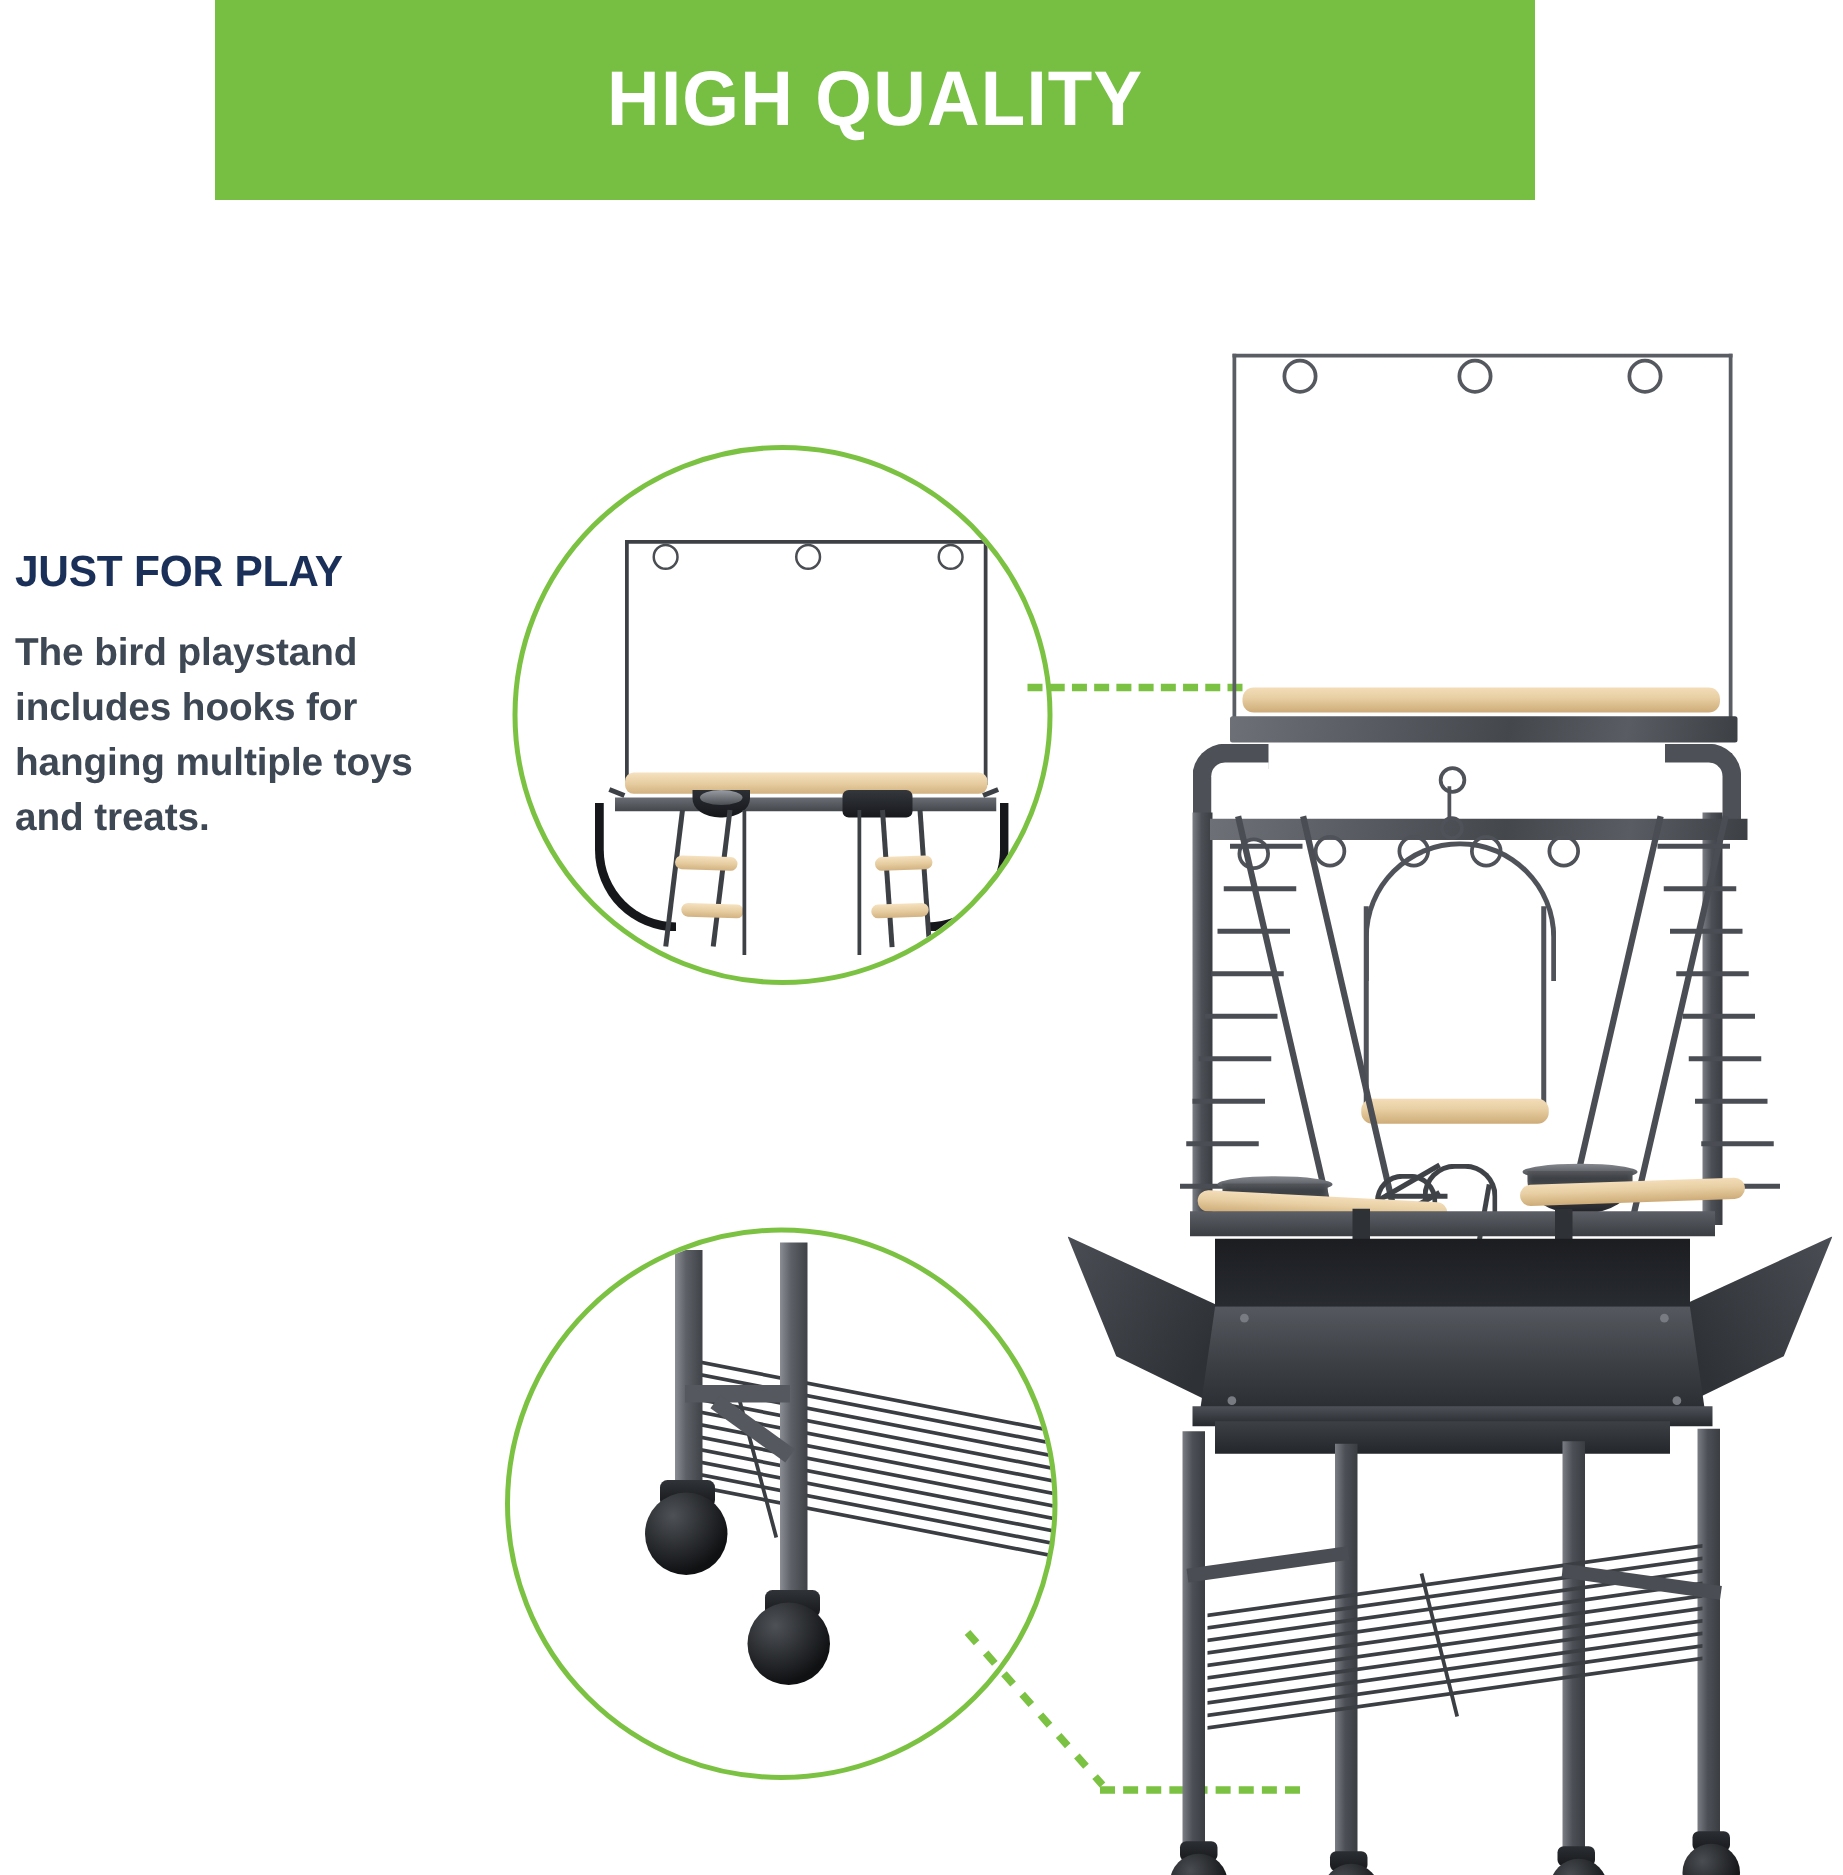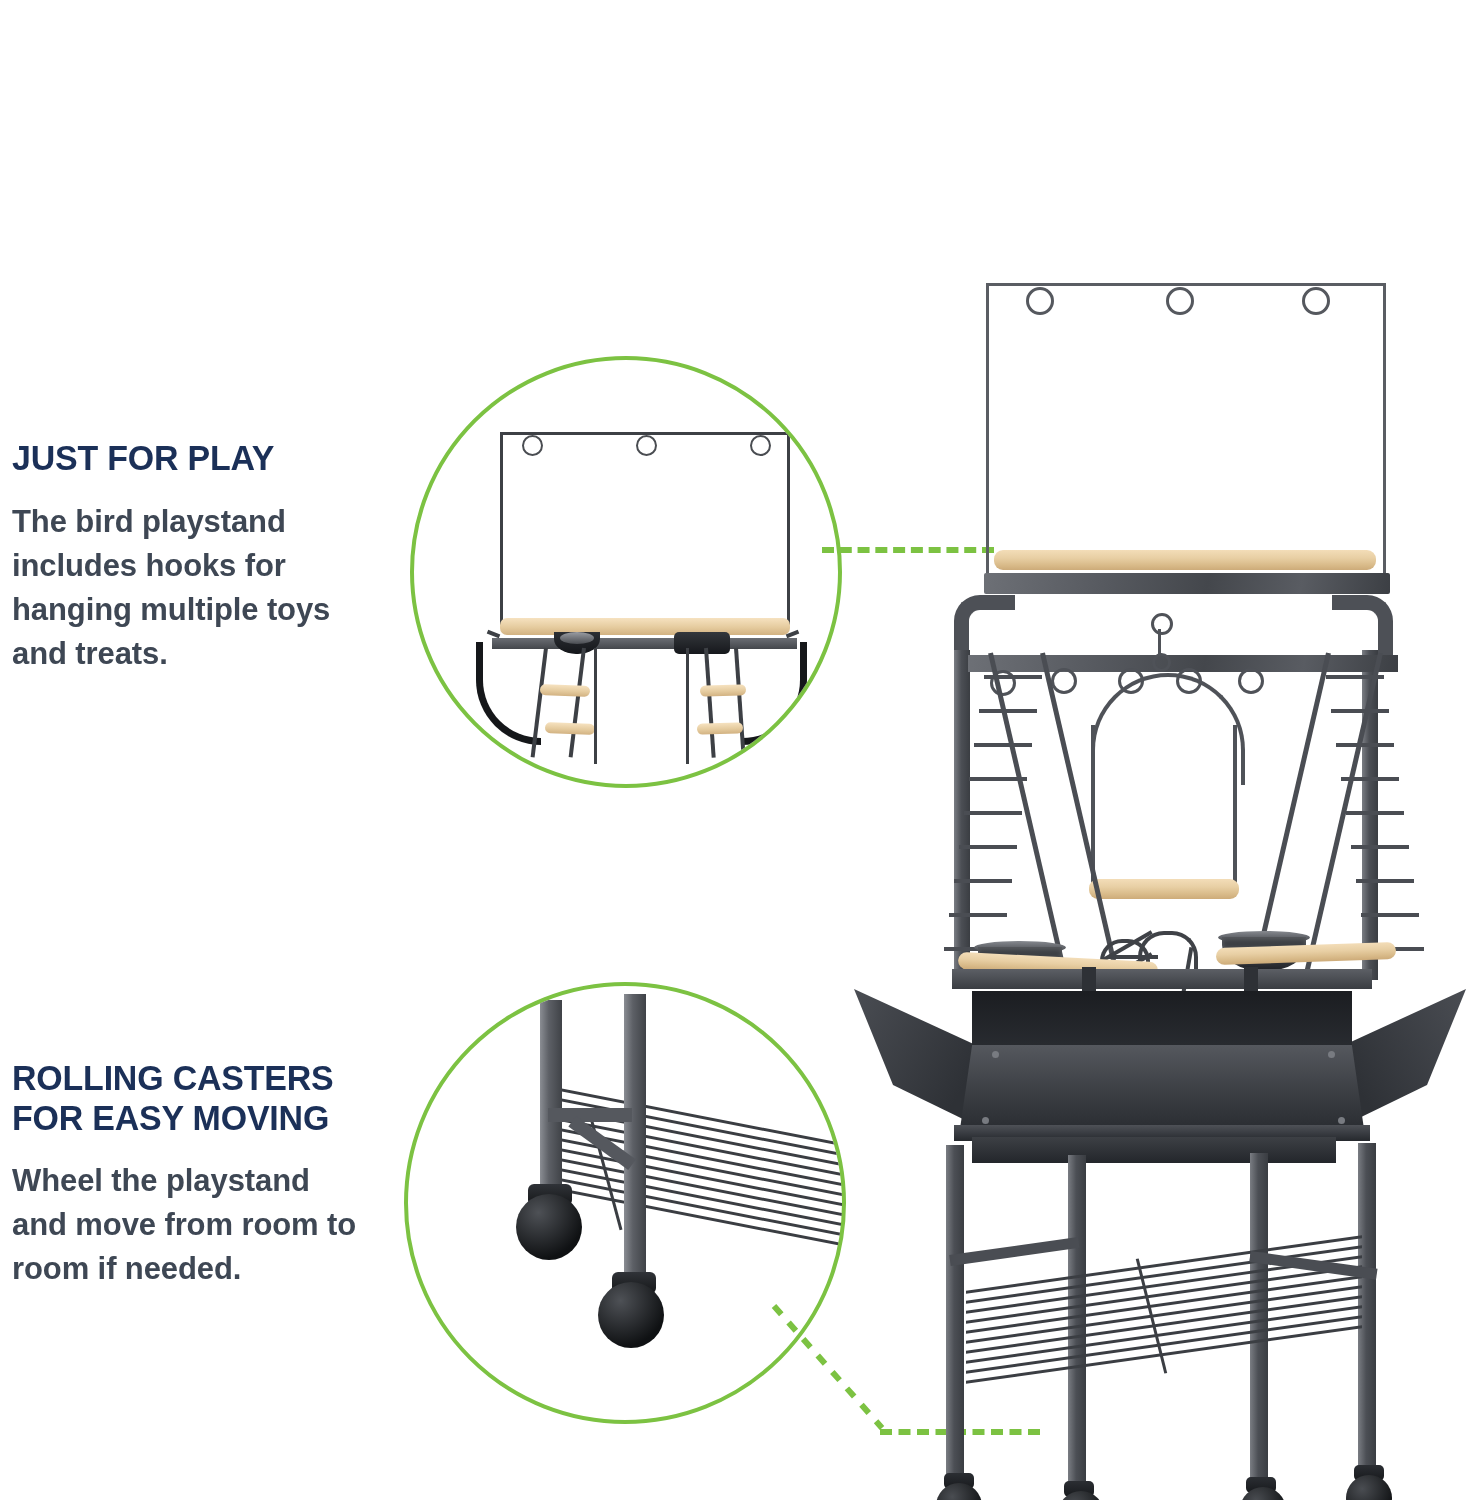--- a/index.html
+++ b/index.html
@@ -172,30 +172,29 @@
   .cb-caster-cap{
     position:absolute;width:44px;height:22px;border-radius:6px;
     background:linear-gradient(180deg,#303338,#141618);
   }
 </style>
 </head>
 <body>
 
 <div class="stage">
 
+  <div class="banner">
+    <div class="banner-title">HIGH QUALITY</div>
+  </div>
 
   <div class="feature feature-1">
     <h2 class="feature-title">JUST FOR PLAY</h2>
     <p class="feature-body">The bird playstand includes hooks for hanging multiple toys and treats.</p>
   </div>
 
-  <div class="feature feature-2">
-    <h2 class="feature-title">ROLLING CASTERS FOR EASY MOVING</h2>
-    <p class="feature-body">Wheel the playstand and move from room to room if needed.</p>
-  </div>
 
   <div class="dash-h conn-top"></div>
   <div class="dash-h conn-bot-h"></div>
   <svg class="connector" style="left:760px;top:1300px;width:150px;height:145px;">
     <line x1="14" y1="6" x2="122" y2="128" stroke="#7cc242" stroke-width="6" stroke-dasharray="11 11" stroke-linecap="butt"></line>
   </svg>
 
   <div class="callout callout-top">
     <div class="callout-clip">
 

